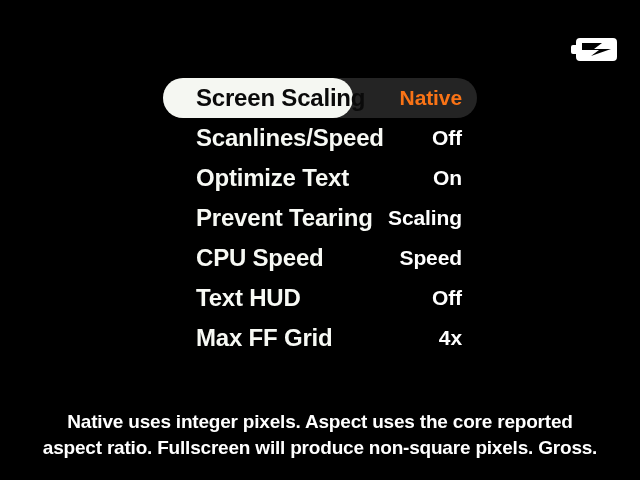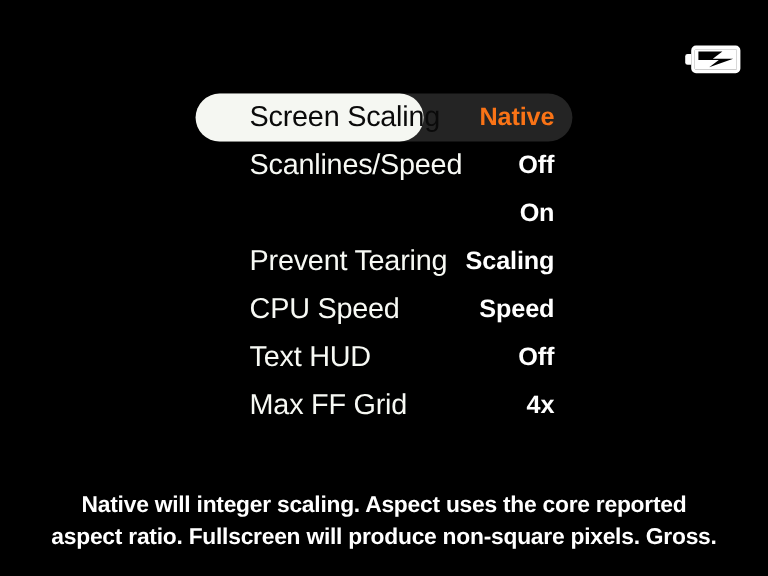--- a/index.html
+++ b/index.html
@@ -84,25 +84,24 @@
     height: 40px;
     display: flex;
     align-items: center;
     box-sizing: border-box;
   }
   .row .label {
     position: relative;
     z-index: 2;
     padding-left: 33px;
     font-size: 24px;
-    font-weight: normal;
+    font-weight: bold;
     color: #f7f9f4;
     letter-spacing: -0.2px;
     white-space: nowrap;
-    margin-left: 12px;
   }
   .row .value {
     position: relative;
     z-index: 2;
     margin-left: auto;
     padding-right: 15px;
     font-size: 21px;
     font-weight: bold;
     color: #ffffff;
     letter-spacing: -0.1px;
@@ -174,20 +173,21 @@
         <div class="value-pill"></div>
         <div class="label-pill" style="width: 190px;"></div>
         <span class="label">Screen Scaling</span>
         <span class="value">Native</span>
       </div>
       <div class="row">
         <span class="label">Scanlines/Speed</span>
         <span class="value">Off</span>
       </div>
       <div class="row">
+        <span class="label">Optimize Text</span>
         <span class="value">On</span>
       </div>
       <div class="row">
         <span class="label">Prevent Tearing</span>
         <span class="value">Scaling</span>
       </div>
       <div class="row">
         <span class="label">CPU Speed</span>
         <span class="value">Speed</span>
       </div>
@@ -195,17 +195,17 @@
         <span class="label">Text HUD</span>
         <span class="value">Off</span>
       </div>
       <div class="row">
         <span class="label">Max FF Grid</span>
         <span class="value">4x</span>
       </div>
     </div>
 
   <div id="footer">
-    <span class="fline">Native will integer scaling. Aspect uses the core reported</span>
+    <span class="fline">Native uses integer pixels. Aspect uses the core reported</span>
     <span class="fline">aspect ratio. Fullscreen will produce non-square pixels. Gross.</span>
   </div>
 
 </div>
 
 </body></html>

